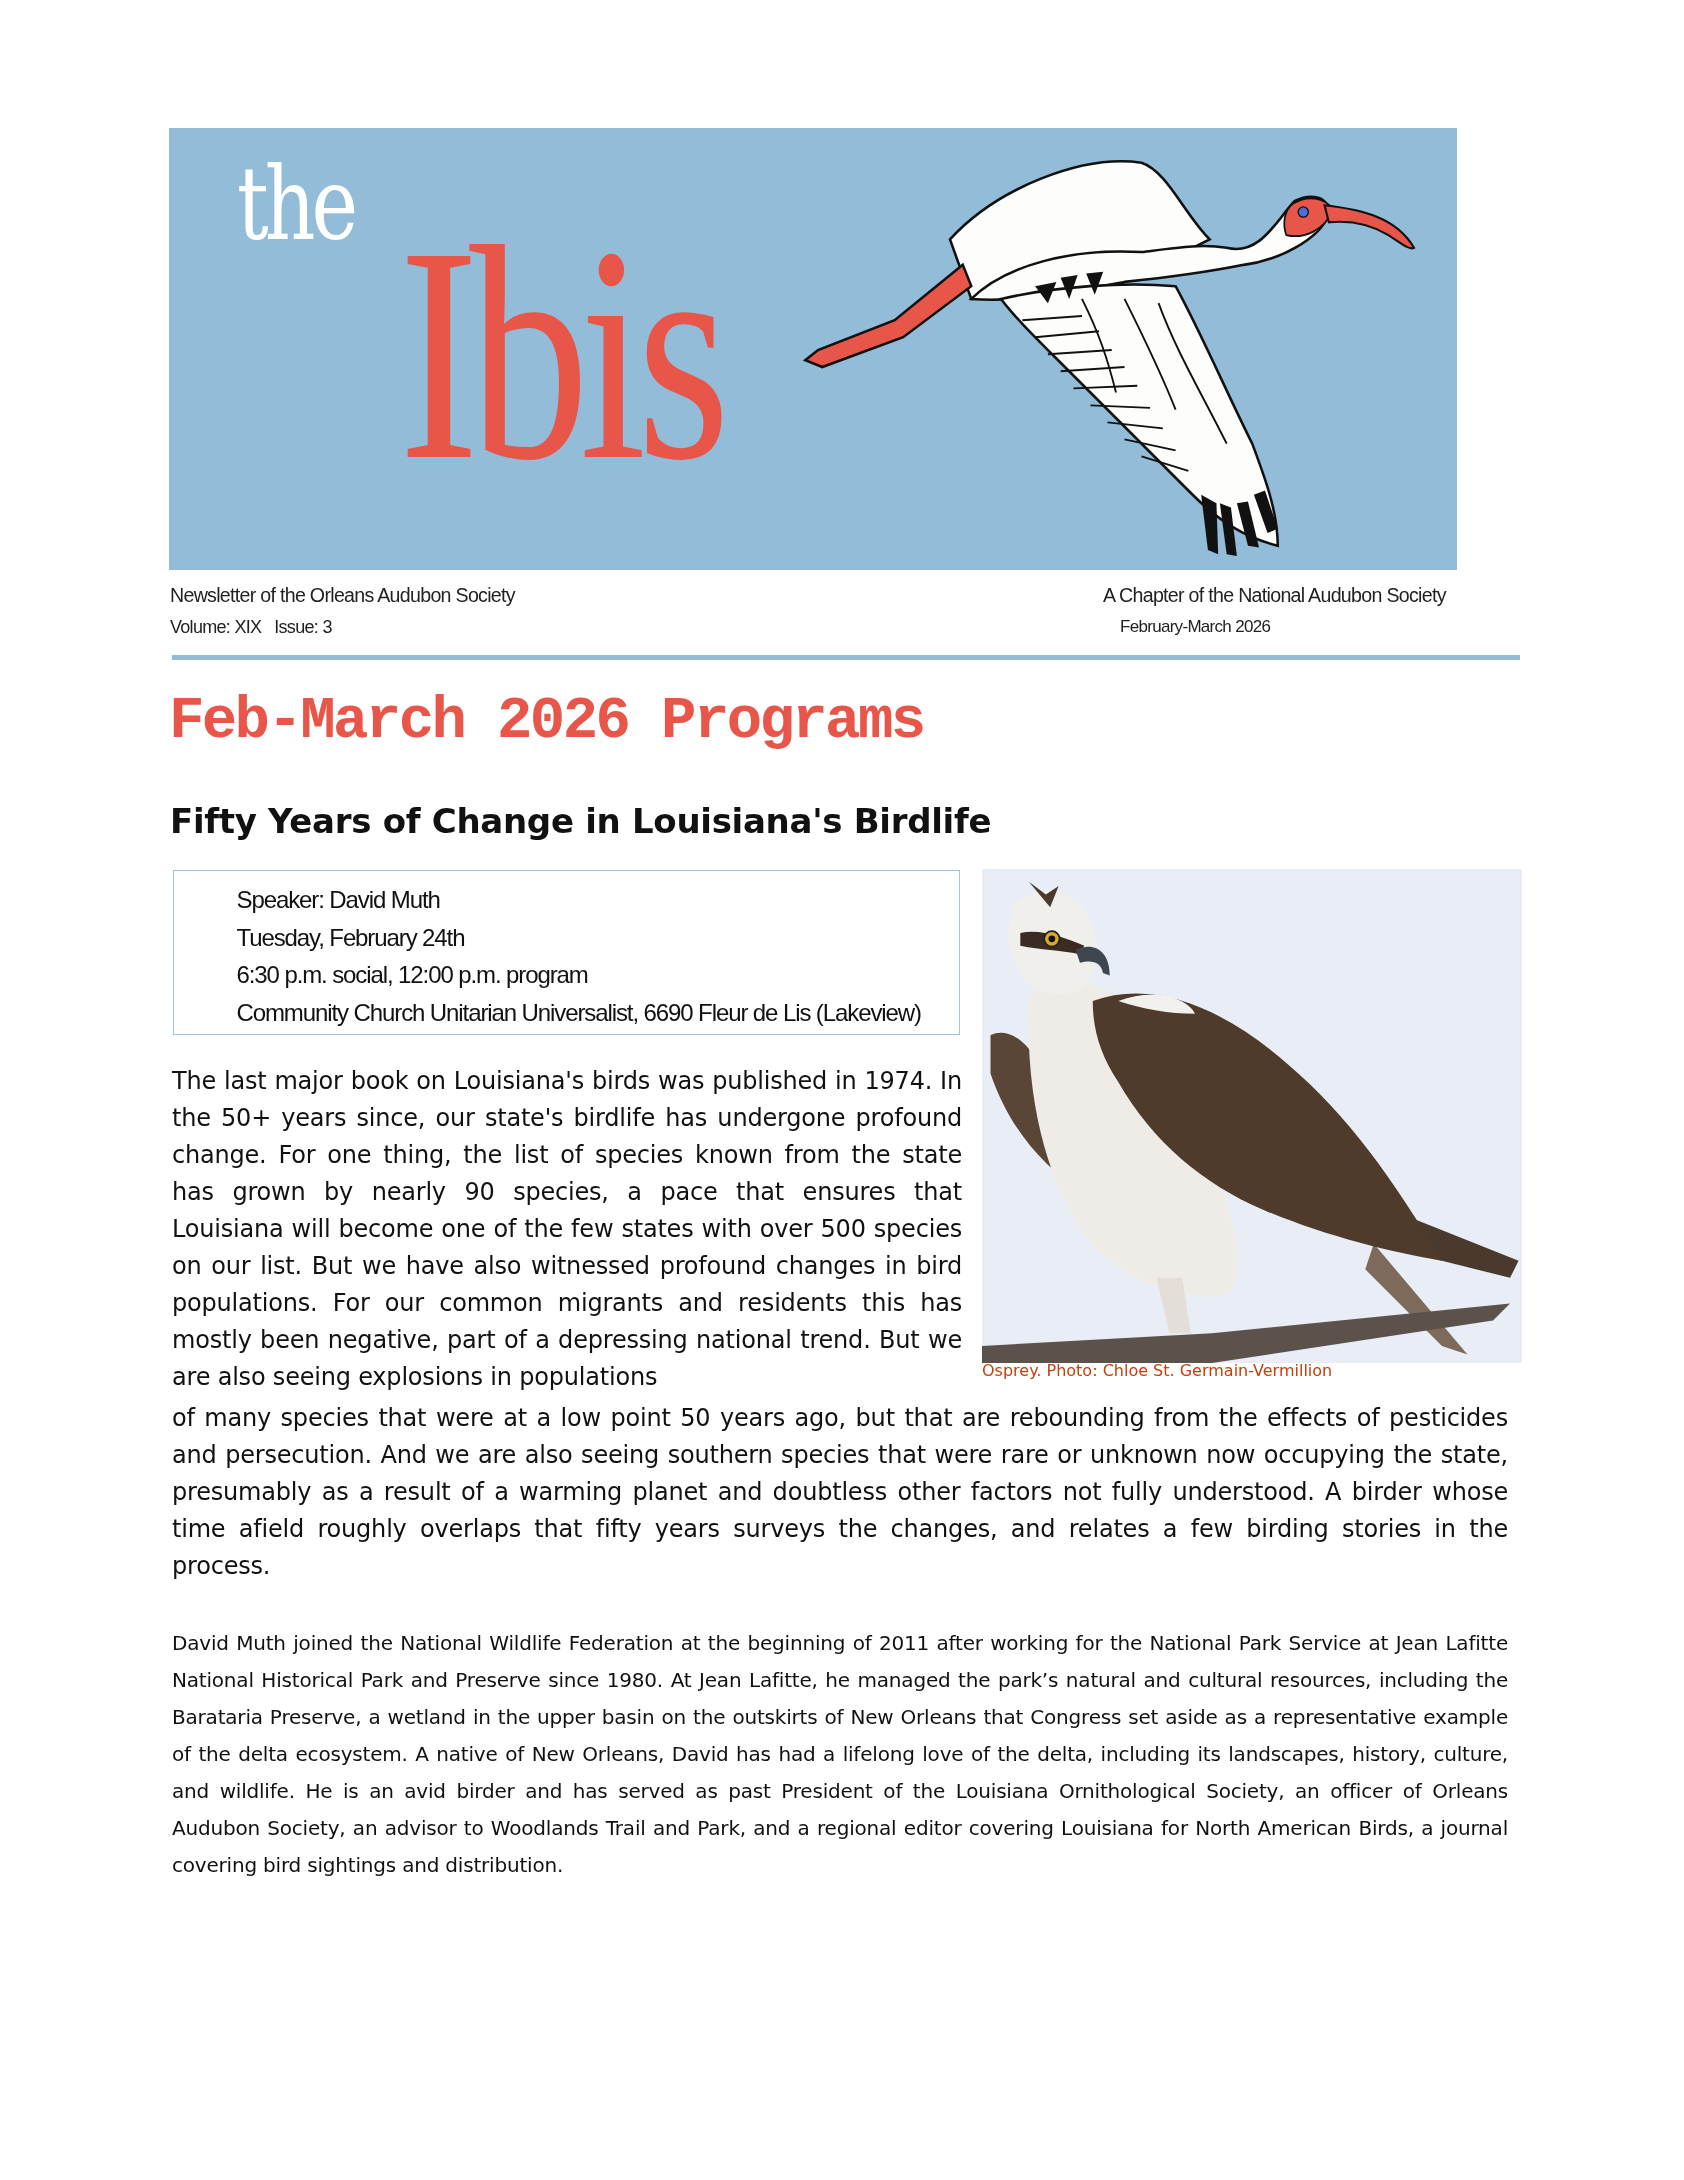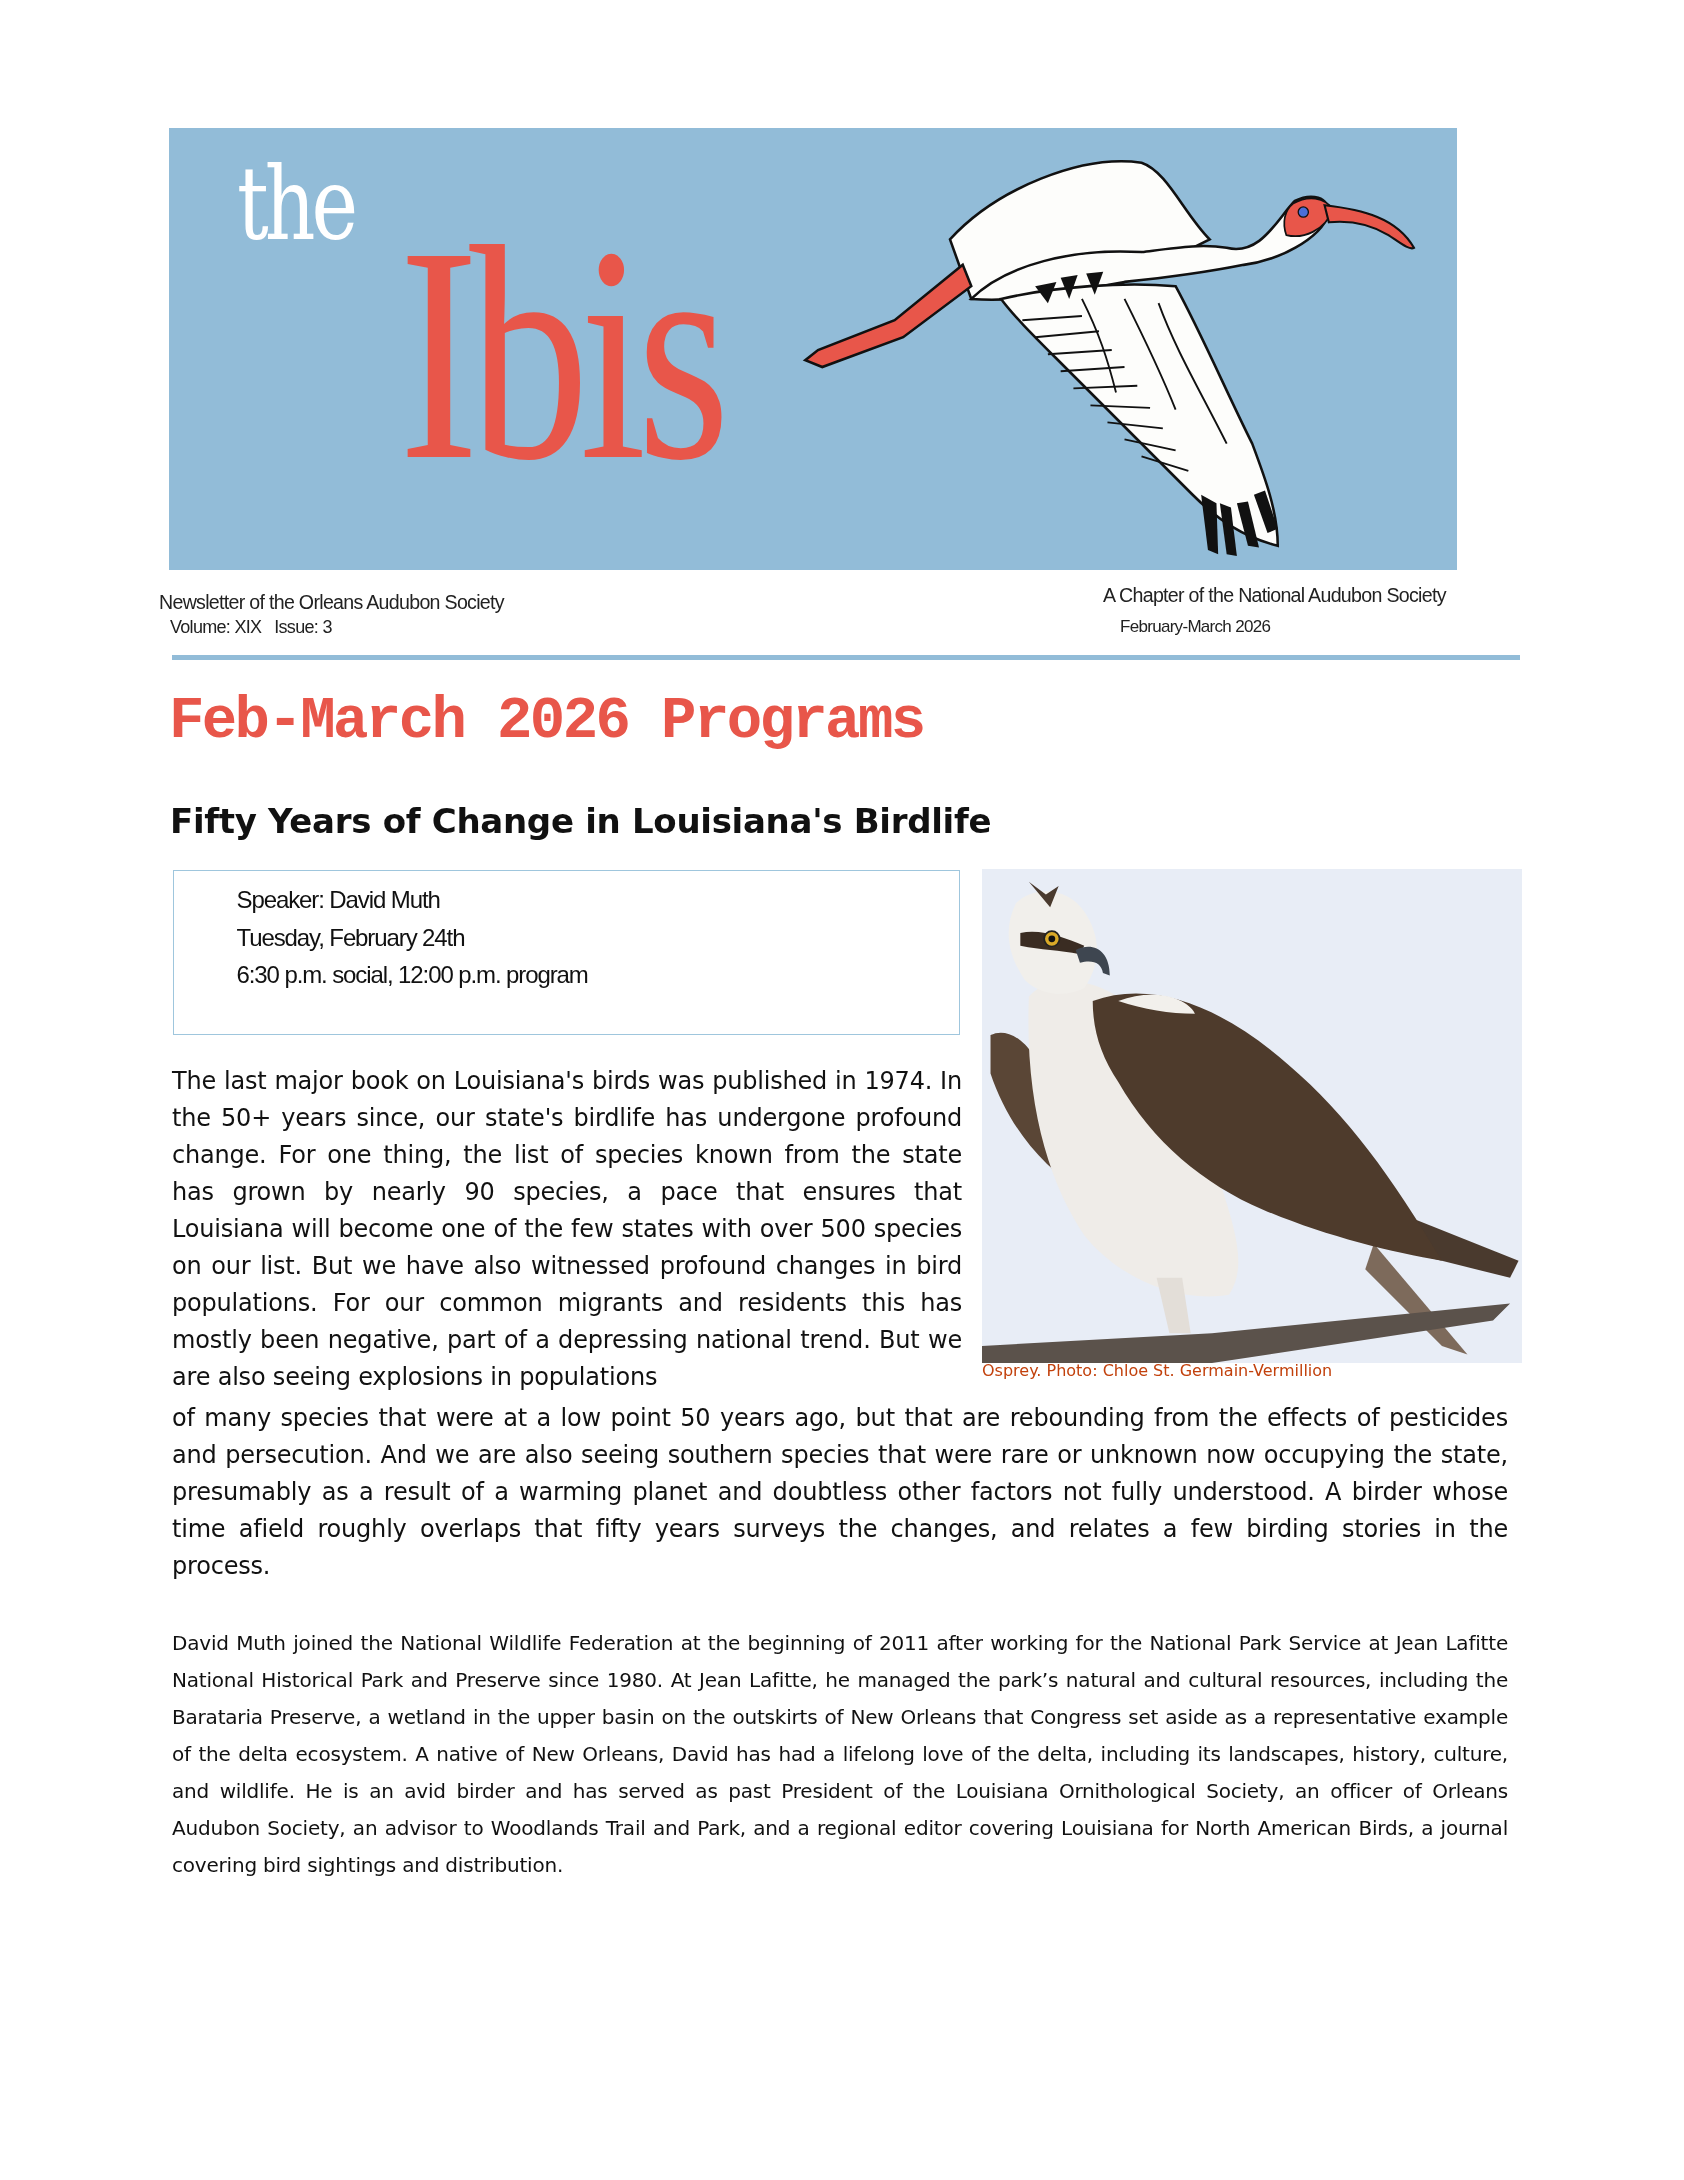--- a/index.html
+++ b/index.html
@@ -67,33 +67,34 @@
       <path d="M492 430 L500 490 L512 492 L505 435 Z"></path>
       <path d="M512 430 L525 480 L538 482 L525 428 Z"></path>
       <path d="M532 420 L548 465 L560 460 L545 415 Z"></path>
       <path d="M275 175 L290 195 L300 170 Z"></path>
       <path d="M305 165 L315 190 L325 162 Z"></path>
       <path d="M335 160 L345 185 L355 158 Z"></path>
     </g>
   </svg>
 </div>
 
-<div class="sub-row" style="left:159px; top:584px;margin-top:7px;">Newsletter of the Orleans Audubon Society</div>
+<div class="sub-row" style="left:170px; top:584px;">Newsletter of the Orleans Audubon Society</div>
 <div class="sub-row" style="left:170px; top:617px; font-size:18px; white-space:pre;">Volume: XIX   Issue: 3</div>
 <div class="sub-row" style="left:1103px; top:584px;">A Chapter of the National Audubon Society</div>
 <div class="sub-row" style="left:1120px; top:617px; font-size:17px;">February-March 2026</div>
 <div class="divider"></div>
 
 <div class="page-title">Feb-March 2026 Programs</div>
 <div class="program-title">Fifty Years of Change in Louisiana's Birdlife</div>
 
 <div class="info-box">
   <div class="info-line" style="top:15.3px;">Speaker: David Muth</div>
   <div class="info-line" style="top:53px;">Tuesday, February 24th</div>
   <div class="info-line" style="top:90px;">6:30 p.m. social, 12:00 p.m. program</div>
+  <div class="info-line" style="top:128px;">Community Church Unitarian Universalist, 6690 Fleur de Lis (Lakeview)</div>
 </div>
 
 <div class="photo">
   <svg width="540" height="494" viewBox="0 0 634 580">
     <rect width="634" height="580" fill="#e8edf6"></rect>
 
     <path d="M480 400 L630 460 L620 480 L500 450 Z" fill="#4a3a2e"></path>
     <path d="M460 440 L570 570 L540 560 L450 470 Z" fill="#7d6a5b"></path>
 
     <path d="M10 195 C30 185 60 200 80 260 C110 330 150 370 170 390 L120 380 C70 350 30 300 10 240 Z" fill="#5a4636"></path>

